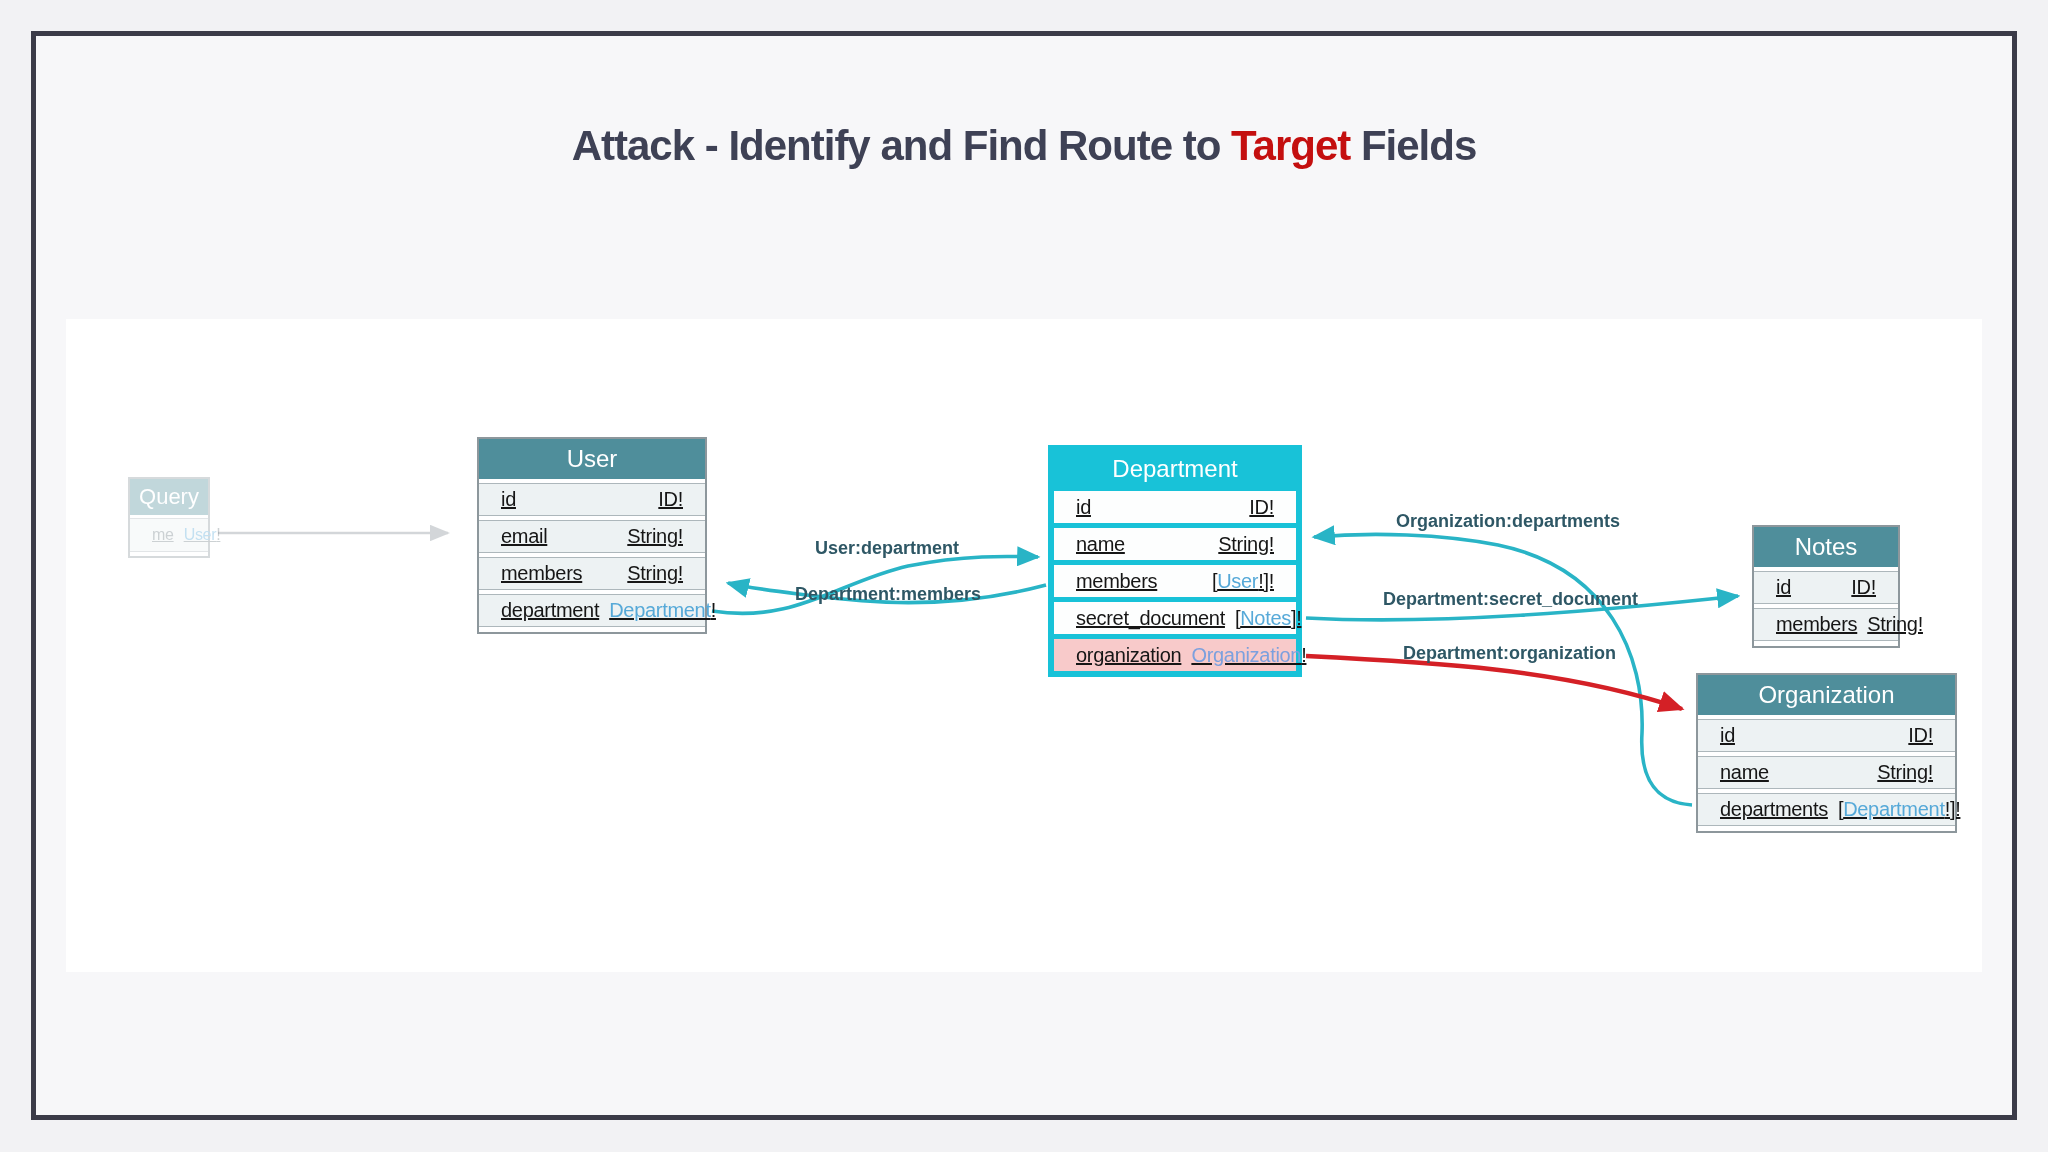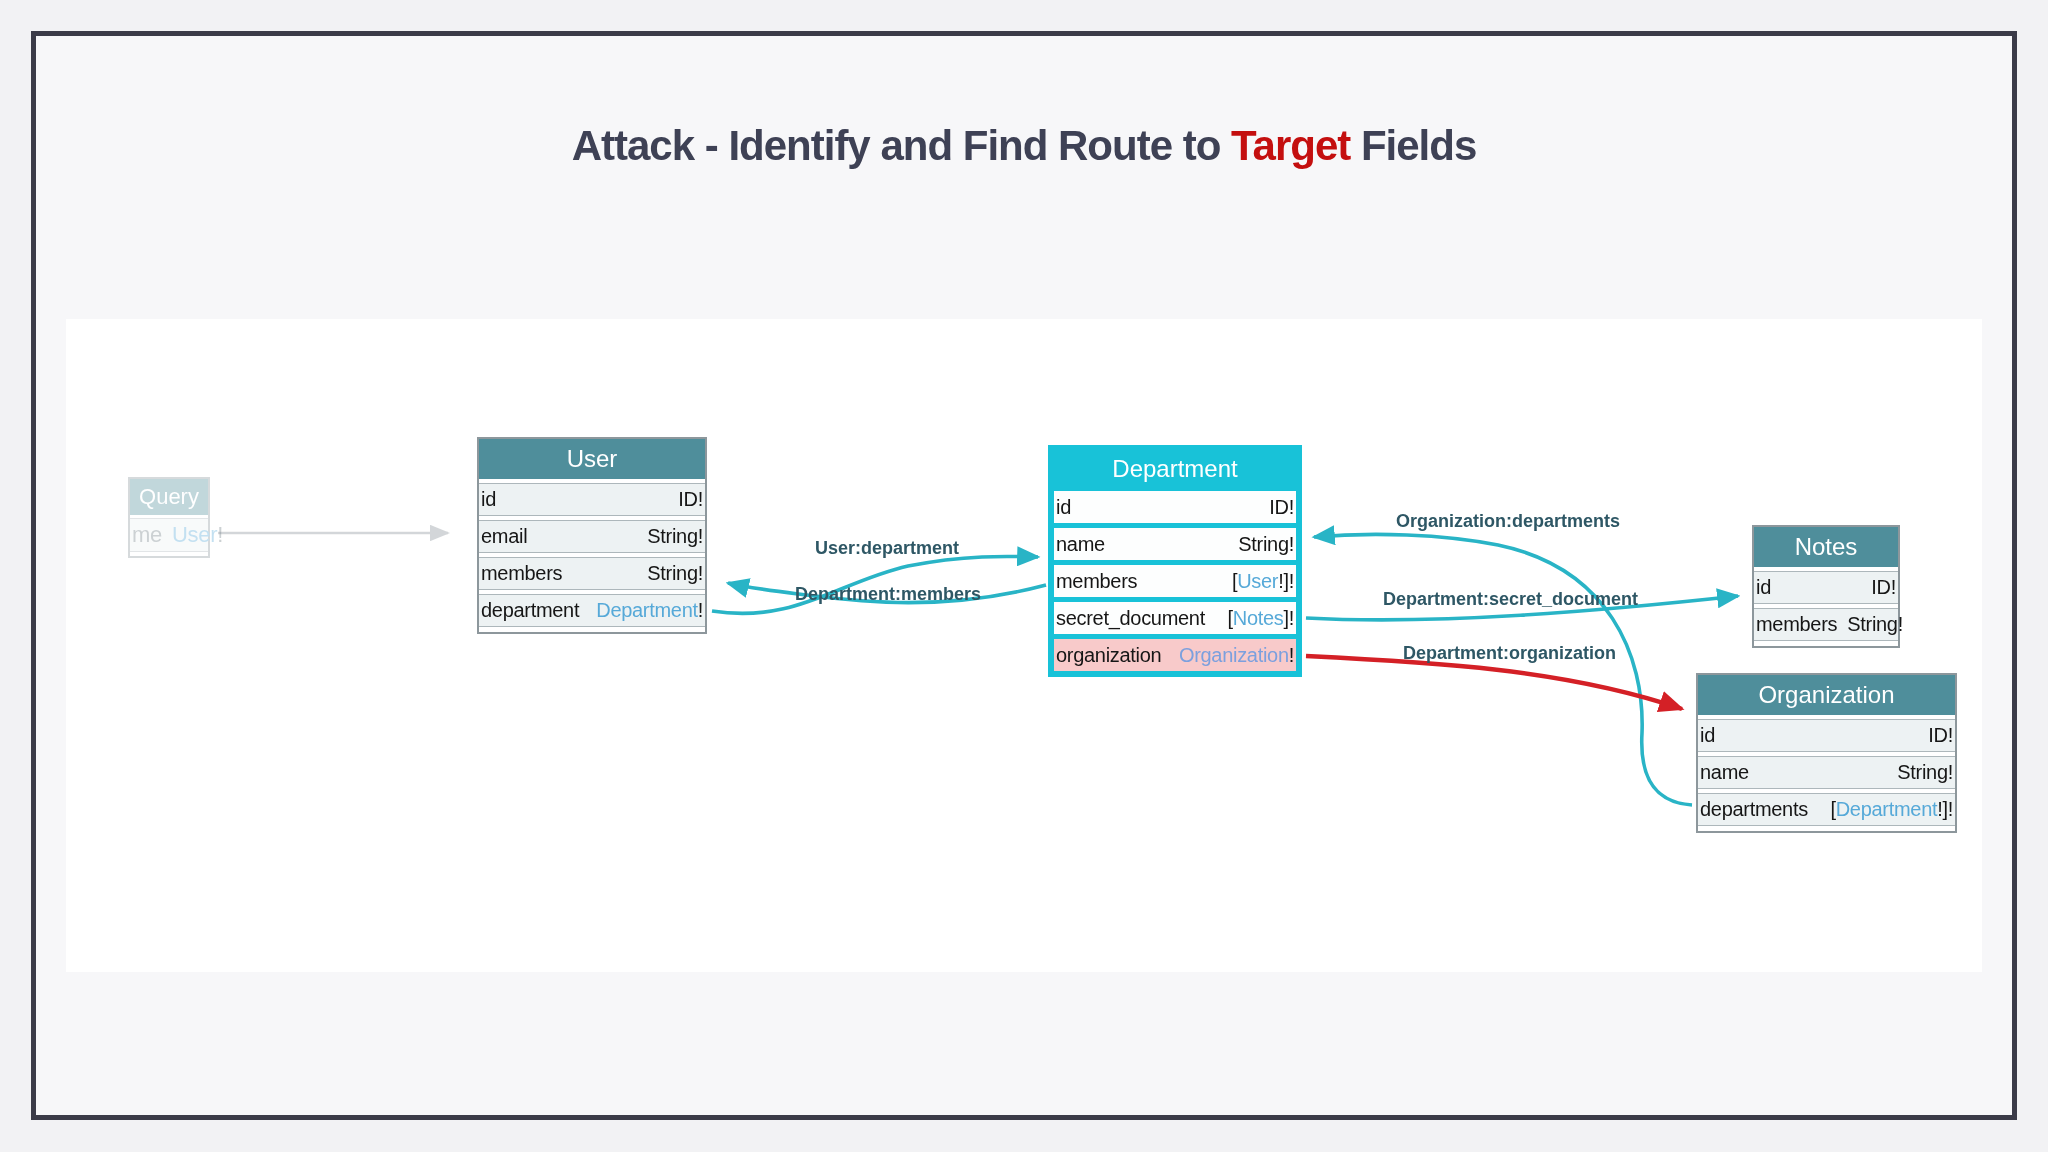--- a/index.html
+++ b/index.html
@@ -18,41 +18,41 @@
   .title-red{color:#c40f0f;}
   .panel{
     position:absolute;left:66px;top:319px;width:1916px;height:653px;
     background:#ffffff;z-index:1;
   }
   svg.edges{position:absolute;left:0;top:0;z-index:2;}
   .tbl{position:absolute;box-sizing:border-box;z-index:3;}
   .thead{text-align:center;color:#ffffff;font-size:24px;}
   .trow{
     display:flex;justify-content:space-between;align-items:center;
-    padding:0 2px;font-size:20px;color:#161616;white-space:nowrap;letter-spacing:-0.3px;
+    padding:0 22px;font-size:20px;color:#161616;white-space:nowrap;letter-spacing:-0.3px;text-decoration:underline;
   }
   .fname{margin-right:10px;}
   .flink{color:#56a9d8;}
   
   .tbl-teal{background:#ffffff;border:2px solid #8d979c;padding:0 0 1px 0;}
   .tbl-teal .thead{background:#4f8e9b;height:40px;line-height:40px;}
   .tbl-teal .trow{
     background:#edf2f3;height:31px;margin:4px 0;
     border-top:1px solid #adb7bb;border-bottom:1px solid #adb7bb;
   }
   
   .tbl-cyan{background:#18c2d8;border:2px solid #18c2d8;padding:0 4px 4px 4px;}
   .tbl-cyan .thead{background:transparent;height:44px;line-height:44px;}
   .tbl-cyan .trow{background:#fdfefe;height:32px;margin:0 0 5px 0;}
   .tbl-cyan .trow:last-child{margin-bottom:0;}
   .row-pink{background:#f8caca !important;}
   
   .tbl-ghost{opacity:0.35;}
   #t-query .thead{height:36px;line-height:36px;font-size:22px;}
-  #t-query .trow{height:32px;margin:3px 0;font-size:22px;color:#6e7d84;}
+  #t-query .trow{height:32px;margin:3px 0;font-size:16px;color:#6e7d84;}
   #t-query{left:112px;top:477px;width:82px;margin-left:16px;}
   #t-user{left:477px;top:437px;width:230px;}
   #t-department{left:1048px;top:445px;width:254px;}
   #t-notes{left:1752px;top:525px;width:148px;}
   #t-organization{left:1696px;top:673px;width:261px;}
   .edge-label{
     position:absolute;z-index:4;font-size:18px;font-weight:700;color:#2e5765;white-space:nowrap;
   }
   #lbl-0{left:815px;top:538px;}
   #lbl-1{left:795px;top:584px;}

